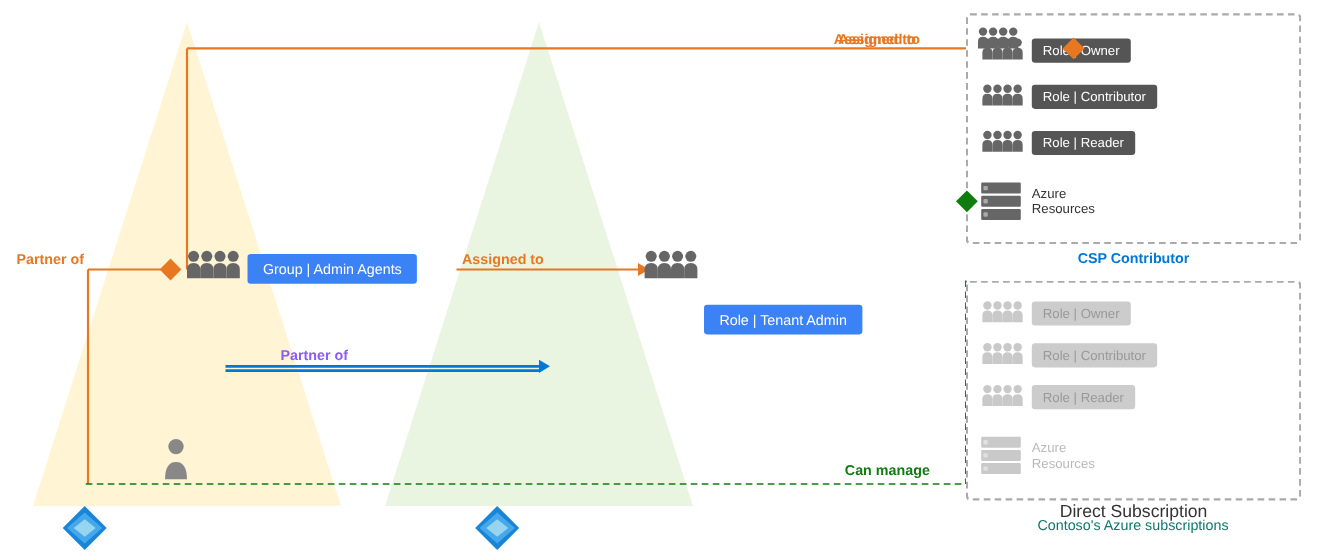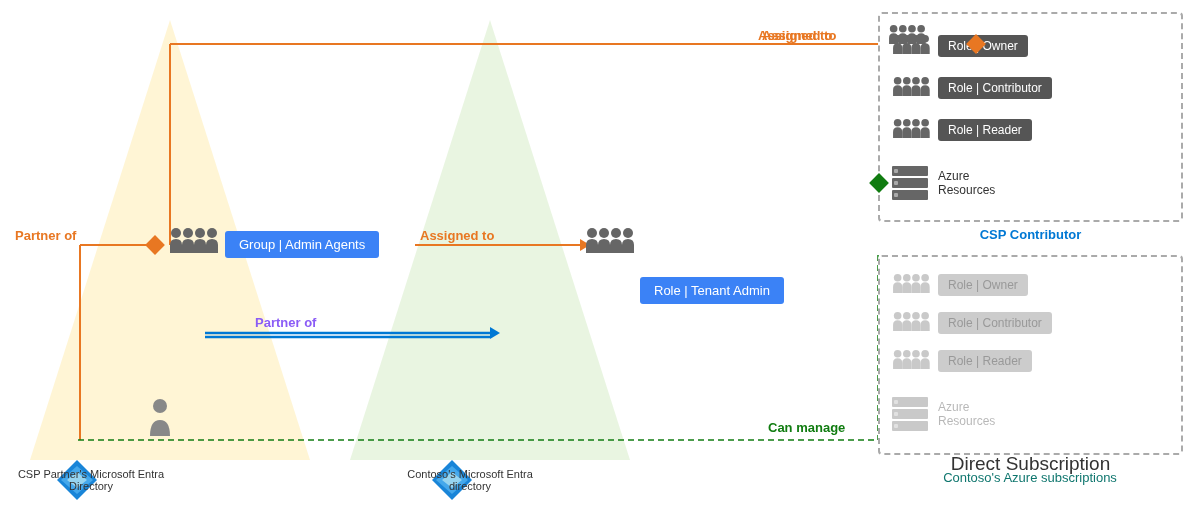--- a/index.html
+++ b/index.html
@@ -343,44 +343,42 @@
           <rect x="2" y="14" width="36" height="10" rx="1"></rect>
           <rect x="2" y="26" width="36" height="10" rx="1"></rect>
           <rect x="4" y="5" width="4" height="4" rx="1" fill="#aaa"></rect>
           <rect x="4" y="17" width="4" height="4" rx="1" fill="#aaa"></rect>
           <rect x="4" y="29" width="4" height="4" rx="1" fill="#aaa"></rect>
         </g>
       </svg>
       <span style="font-size:12px;color:#333;">Azure<br>Resources</span>
     </div>
 
-    <div style="position:absolute;bottom:-22px;left:50%;transform:translateX(-50%);font-size:19px;color:#333;font-weight:400;white-space:nowrap;">Direct Subscription</div>
+    <div style="position:absolute;bottom:-22px;left:50%;transform:translateX(-50%);font-size:16px;color:#333;font-weight:400;white-space:nowrap;">Direct Subscription</div>
   </div>
 
   <div style="position:absolute;left:880px;top:470px;width:300px;text-align:center;font-size:13px;color:#0f766e;">Contoso's Azure subscriptions</div>
 
   <div style="position:absolute;left:55px;top:458px;">
     <svg viewBox="0 0 44 44" width="44" height="44">
       <polygon points="22,2 42,22 22,42 2,22" fill="#0078d4" opacity="0.9"></polygon>
       <polygon points="22,8 38,22 22,36 6,22" fill="#50b0f0" opacity="0.8"></polygon>
       <polygon points="22,14 32,22 22,30 12,22" fill="#a0d8f0" opacity="0.9"></polygon>
     </svg>
   </div>
 
-  <div style="position:absolute;left:16px;top:468px;font-size:11px;color:#333;width:150px;text-align:center;">CSP Partner's Microsoft Entra Directory</div>
 
   <div style="position:absolute;left:430px;top:458px;">
     <svg viewBox="0 0 44 44" width="44" height="44">
       <polygon points="22,2 42,22 22,42 2,22" fill="#0078d4" opacity="0.9"></polygon>
       <polygon points="22,8 38,22 22,36 6,22" fill="#50b0f0" opacity="0.8"></polygon>
       <polygon points="22,14 32,22 22,30 12,22" fill="#a0d8f0" opacity="0.9"></polygon>
     </svg>
   </div>
 
-  <div style="position:absolute;left:390px;top:468px;font-size:11px;color:#333;width:160px;text-align:center;">Contoso's Microsoft Entra directory</div>
 
   <div style="position:absolute;left:969px;top:37px;width:14px;height:14px;background:#e87722;transform:rotate(45deg);"></div>
 
   <div style="position:absolute;left:886px;top:22px;">
     <svg viewBox="0 0 55 35" width="42" height="28">
       <g fill="#666">
         <circle cx="10" cy="8" r="5"></circle>
           <path d="M4 20 Q4 14 10 14 Q16 14 16 20 L16 28 L4 28 Z"></path>
         <circle cx="22" cy="8" r="5"></circle>
           <path d="M16 20 Q16 14 22 14 Q28 14 28 20 L28 28 L16 28 Z"></path>

